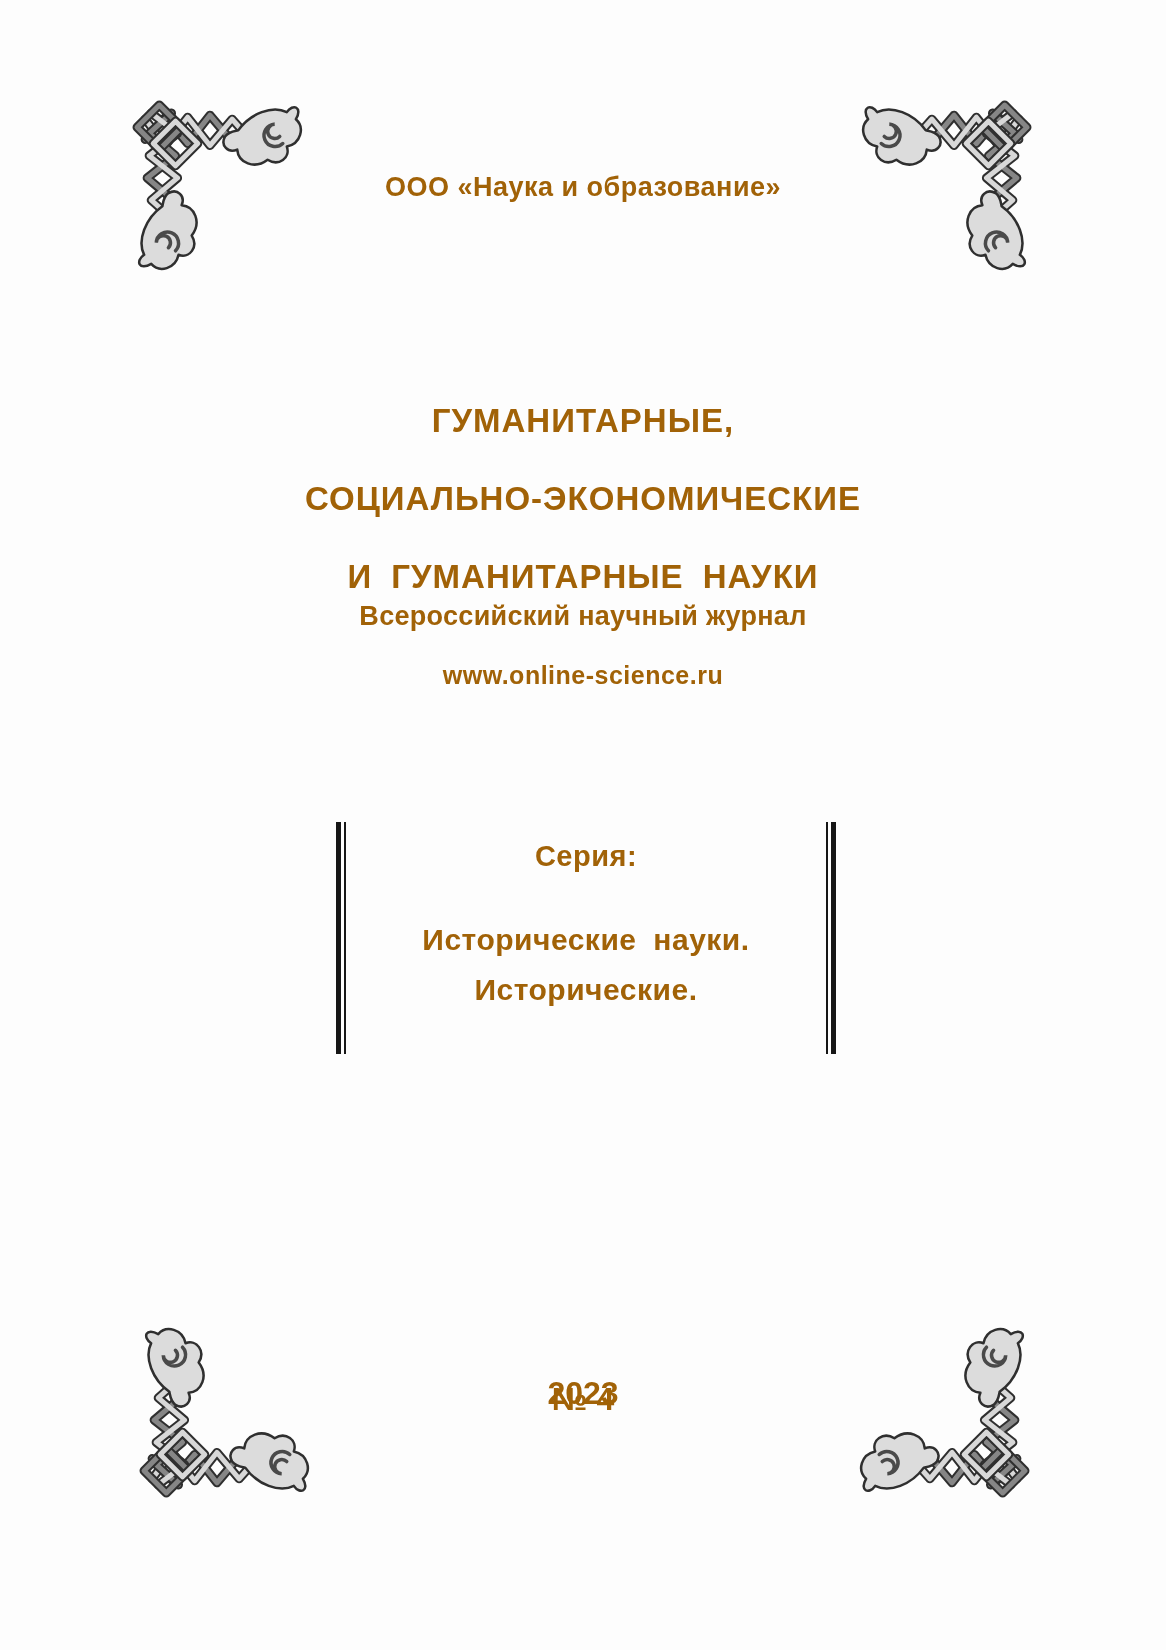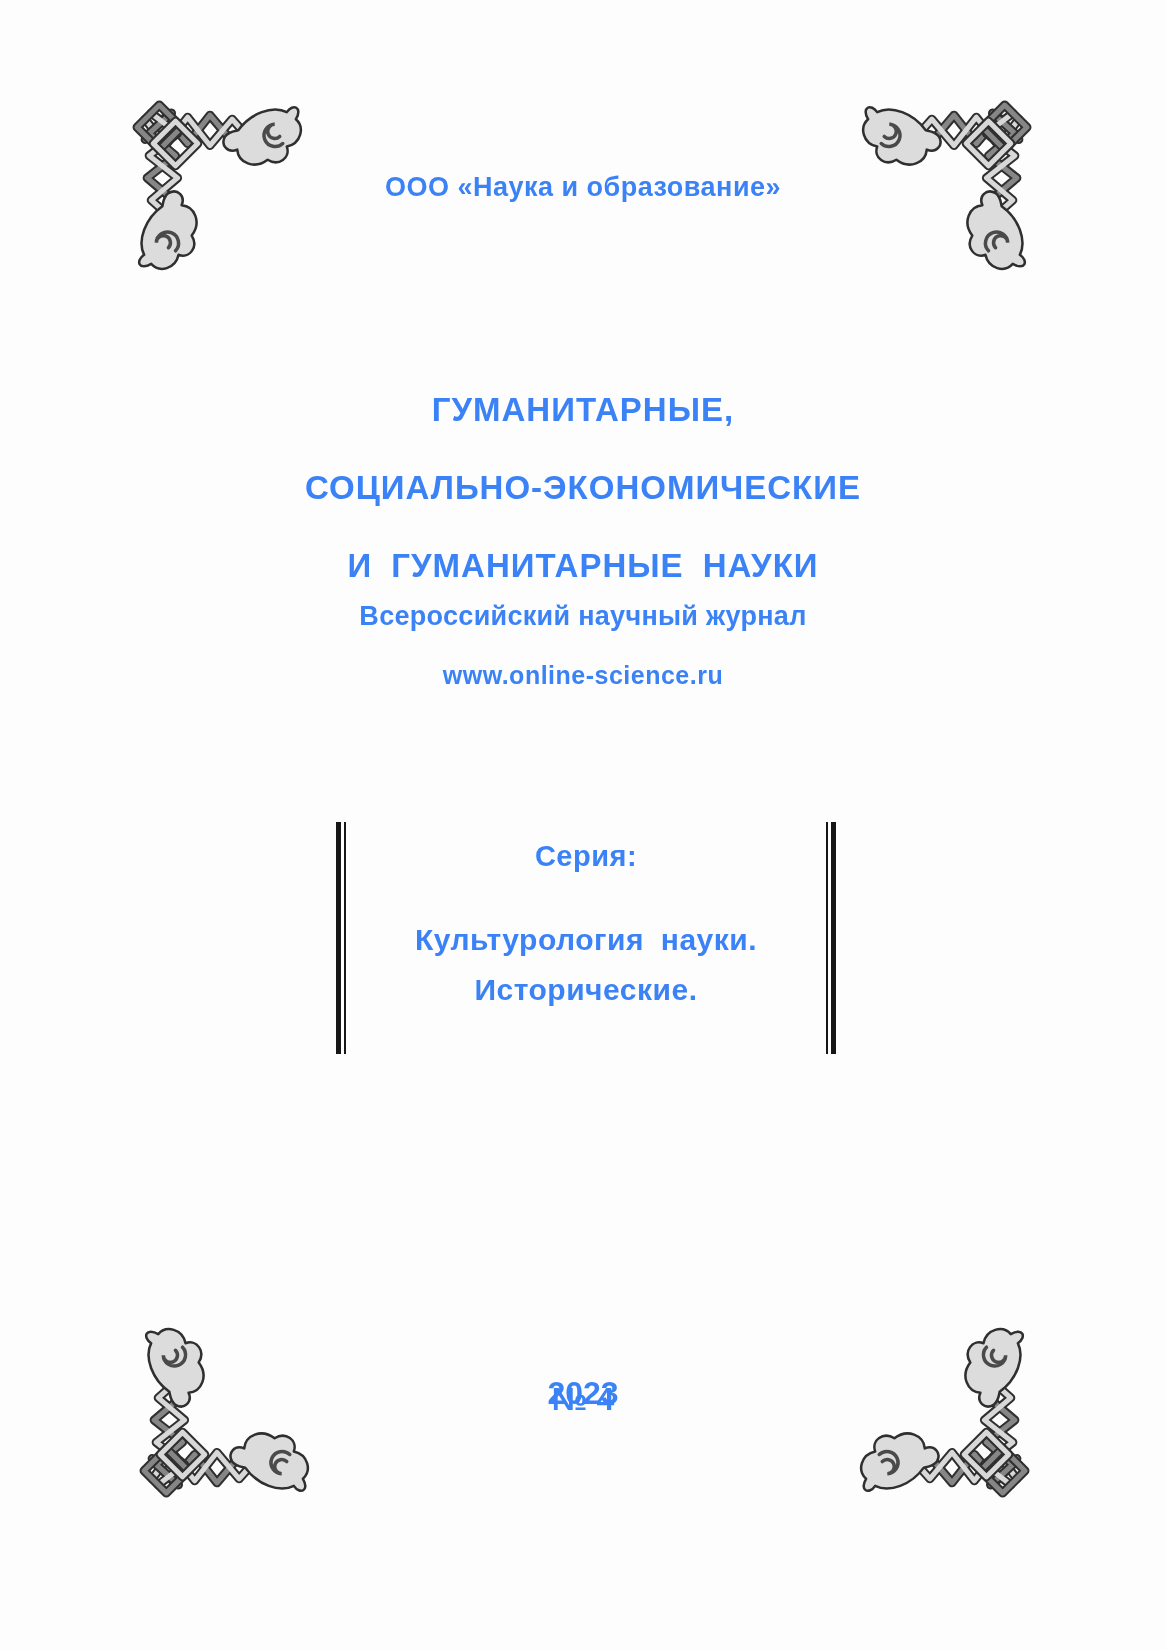--- a/index.html
+++ b/index.html
@@ -2,30 +2,30 @@
 <html><head>
 <meta charset="utf-8">
 <style>
   html,body{margin:0;padding:0;background:#ffffff;}
   .page{
     position:relative;
     width:1166px;height:1650px;
     margin:0 auto;
     background:#fdfdfd;
     font-family:"Liberation Sans","DejaVu Sans",sans-serif;
-    color:#3b82f6;
+    color:#a16207;
     overflow:hidden;
   }
   .centered{
     position:absolute;left:0;width:100%;
     text-align:center;
     white-space:nowrap;
   }
   .publisher{top:172px;font-size:27px;font-weight:700;letter-spacing:.5px;}
-  .title-block{top:371px;font-size:33px;font-weight:700;line-height:78px;letter-spacing:1px;}
+  .title-block{top:382px;font-size:33px;font-weight:700;line-height:78px;letter-spacing:1px;}
   .title-line{word-spacing:9px;}
   .subtitle{top:601px;font-size:27px;font-weight:700;letter-spacing:.3px;}
   .website{top:661px;font-size:25px;font-weight:700;letter-spacing:.5px;}
 
   .series-box{
     position:absolute;left:336px;top:822px;width:500px;height:232px;
     box-sizing:border-box;padding-top:17px;
     text-align:center;
   }
   .rule{position:absolute;top:0;bottom:0;width:3px;}
@@ -98,21 +98,21 @@
   </div>
 
   <div class="centered subtitle">Всероссийский научный журнал</div>
 
   <div class="centered website">www.online-science.ru</div>
 
   <div class="series-box">
     <div class="rule rule-left"></div>
     <div class="rule rule-right"></div>
     <div class="series-label">Серия:</div>
-    <div class="series-item">Культурология науки.</div>
+    <div class="series-item">Исторические науки.</div>
     <div class="series-item">Исторические.</div>
   </div>
 
   <div class="centered issue-number">№ 4</div>
 
   <div class="centered issue-year">2023</div>
 
 </div>
 
 </body></html>

